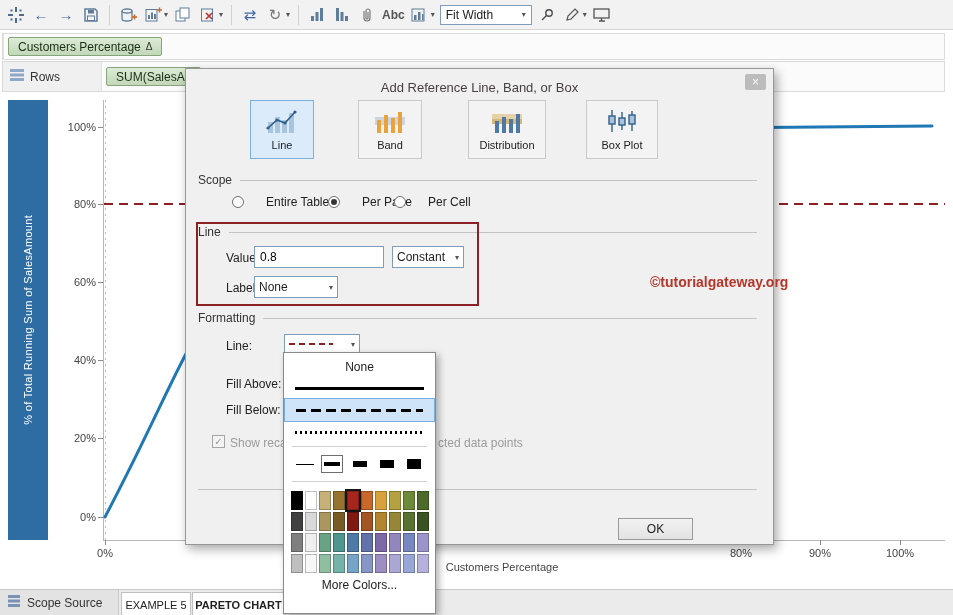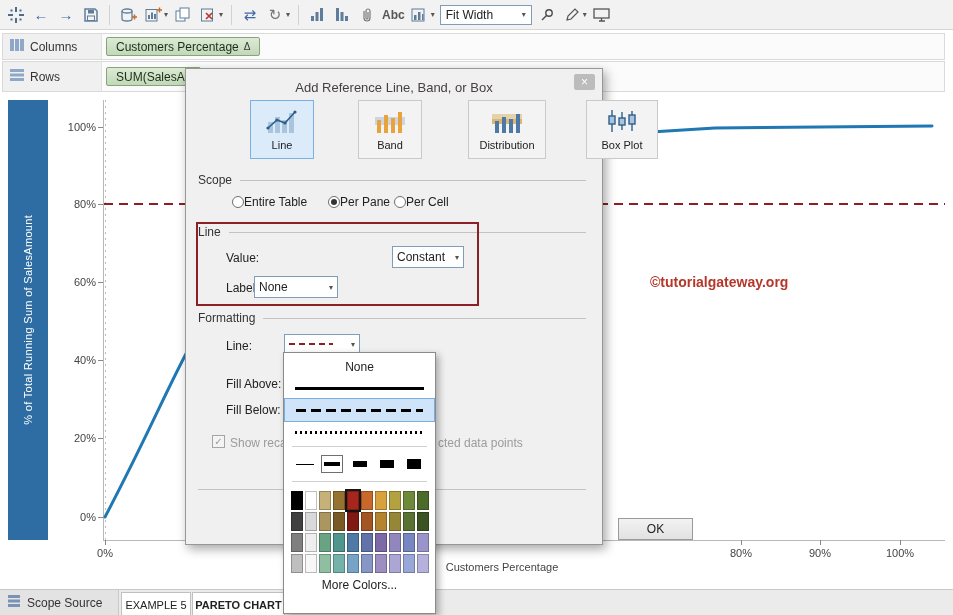--- a/index.html
+++ b/index.html
@@ -56,36 +56,36 @@
   .gridline-v { position:absolute; left:105px; top:100px; width:1px; height:440px;
                 background-image:repeating-linear-gradient(180deg,#bcbcbc 0 2px,transparent 2px 6px); }
   .refline { position:absolute; left:104px; top:203px; width:841px; height:2px;
              background-image:repeating-linear-gradient(90deg,#8b1f24 0 9px,transparent 9px 15px); }
   .curve { position:absolute; left:103px; top:100px; pointer-events:none; }
   .x-label { position:absolute; top:547px; font-size:11px; color:#444; text-align:center; }
   .x-title { position:absolute; left:402px; top:561px; width:200px; text-align:center;
              font-size:11px; color:#444; }
 
   
-  .dialog { position:absolute; left:185px; top:68px; width:418px; height:477px;
+  .dialog { position:absolute; left:185px; top:68px; width:589px; height:477px;
             background:#f0f0f0; border:1px solid #979797;
             box-shadow:3px 4px 10px rgba(0,0,0,.35); z-index:10; font-size:12px; }
   .dlg-title { position:absolute; top:11px; left:0; right:0; text-align:center;
                font-size:13px; color:#474040; }
   .dlg-close { position:absolute; top:5px; right:7px; width:21px; height:16px;
                background:#bcbcbc; color:#fff; display:flex; align-items:center;
                justify-content:center; font-size:12px; border-radius:2px; }
   .type-btn { position:absolute; top:31px; height:59px; display:flex; flex-direction:column;
               align-items:center; justify-content:center; gap:3px; font-size:11px;
               color:#222; background:#f3f3f3; border:1px solid #c9c9c9; }
   .type-btn.sel { background:#dcebf9; border:1px solid #7ab0e2; }
   .ghead { position:absolute; left:12px; right:16px; display:flex; align-items:center;
            gap:8px; font-size:12px; color:#333; }
   .ghead::after { content:""; flex:1; height:1px; background:#c3c3c3; }
-  .radio-item { position:absolute; display:flex; align-items:center; gap:0; font-size:12px; }
+  .radio-item { position:absolute; display:flex; align-items:center; gap:22px; font-size:12px; }
   .rdot { width:12px; height:12px; border:1px solid #6f6f6f; border-radius:50%; background:#fff; }
   .rdot.sel::after { content:""; display:block; width:6px; height:6px; margin:2px;
                      background:#333; border-radius:50%; }
   .fld-label { position:absolute; font-size:12px; color:#222; }
   .txt-input { position:absolute; height:22px; border:1px solid #7f9db9; background:#fff;
                font-size:12px; padding:0 5px; font-family:"Liberation Sans",sans-serif; }
   .dd { position:absolute; height:22px; border:1px solid #7f9db9; background:#fff;
         display:flex; align-items:center; justify-content:space-between;
         padding:0 4px; font-size:12px; }
   .annot { position:absolute; left:10px; top:153px; width:283px; height:84px;
@@ -266,32 +266,20 @@
   </span>
   <span class="tbi">
     <svg width="18" height="16">
         <rect x="1" y="2" width="15" height="9" fill="none" stroke="#555" stroke-width="1.3"></rect>
         <path d="M6 14h6M8.5 11v3" stroke="#555" stroke-width="1.3"></path>
       </svg>
   </span>
 </div>
 
 <div class="shelf columns">
-  <div class="shelf-head">
-    <span>
-      <svg width="14" height="12">
-          <g fill="#8fa8c8">
-            <rect x="0" y="0" width="4" height="12"></rect>
-            <rect x="5" y="0" width="4" height="12"></rect>
-            <rect x="10" y="0" width="4" height="12"></rect>
-          </g>
-        </svg>
-    </span>
-    <span>Columns</span>
-  </div>
   <div class="shelf-body">
     <span class="pill">
       <span>Customers Percentage</span>
       <span class="delta">Δ</span>
     </span>
   </div>
 </div>
 
 <div class="shelf rows">
   <div class="shelf-head">
@@ -433,20 +421,21 @@
   </span>
   <span class="radio-item" style="left:208px;top:126px">
     <span class="rdot"></span>
     <span>Per Cell</span>
   </span>
 
   <div class="ghead" style="top:156px">
     <span>Line</span>
   </div>
   <span class="fld-label" style="left:40px;top:182px">Value:</span>
+  <input class="txt-input" style="left: 68px; top: 177px; width: 130px;" value="0.8">
   <span class="dd" style="left:206px;top:177px;width:72px">
     <span>Constant</span>
     <span class="caret">▾</span>
   </span>
   <span class="fld-label" style="left:40px;top:212px">Label:</span>
   <span class="dd" style="left:68px;top:207px;width:84px">
     <span>None</span>
     <span class="caret">▾</span>
   </span>
   <div class="annot"></div>

